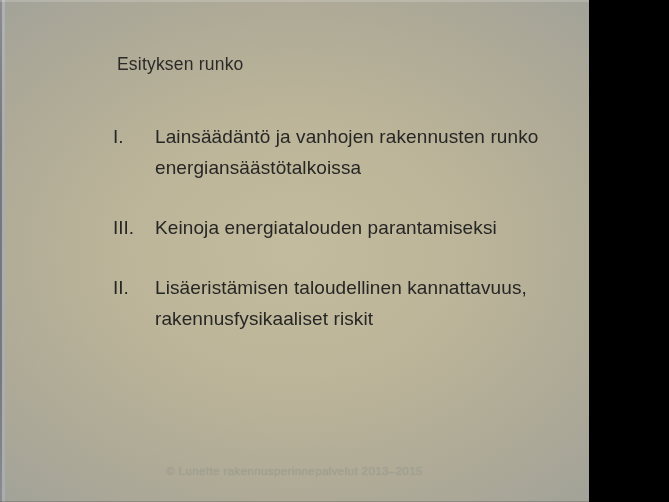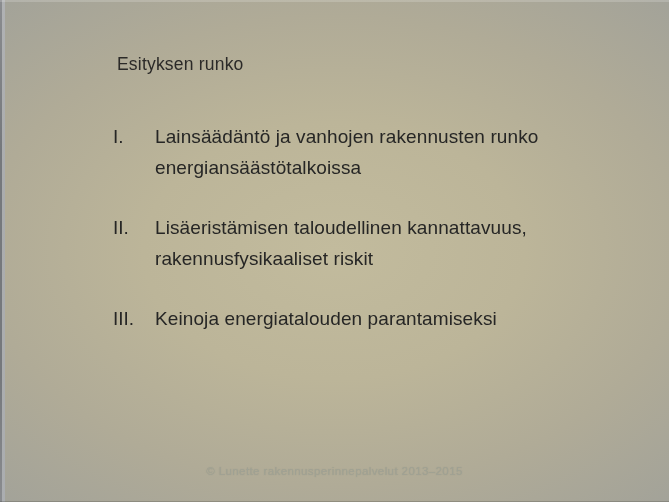--- a/index.html
+++ b/index.html
@@ -2,21 +2,21 @@
 <html><head>
 <meta charset="utf-8">
 <style>
   html, body {
     margin: 0;
     padding: 0;
     background: #000;
   }
   .slide {
     position: relative;
-    width: 669px;
+    width: 589px;
     height: 502px;
     overflow: hidden;
     font-family: "Liberation Sans", "DejaVu Sans", sans-serif;
     background:
       radial-gradient(ellipse 95% 85% at 50% 50%,
         #c2bb9d 0%,
         #bcb599 30%,
         #b0ab97 55%,
         #a2a299 80%,
         #9b9b97 100%);
@@ -112,26 +112,26 @@
   <div class="title">Esityksen runko</div>
 
   <div class="agenda">
 
     <div class="agenda-item">
       <div class="numeral">I.</div>
       <div class="text">Lainsäädäntö ja vanhojen rakennusten runko energiansäästötalkoissa</div>
     </div>
 
     <div class="agenda-item">
-      <div class="numeral">II.</div>
-      <div class="text">Lisäeristämisen taloudellinen kannattavuus, rakennusfysikaaliset riskit</div>
+      <div class="numeral">III.</div>
+      <div class="text">Keinoja energiatalouden parantamiseksi</div>
     </div>
 
     <div class="agenda-item">
-      <div class="numeral">III.</div>
-      <div class="text">Keinoja energiatalouden parantamiseksi</div>
+      <div class="numeral">II.</div>
+      <div class="text">Lisäeristämisen taloudellinen kannattavuus, rakennusfysikaaliset riskit</div>
     </div>
 
   </div>
 
   <div class="footer">© Lunette rakennusperinnepalvelut 2013–2015</div>
 
 </div>
 
 </body></html>

